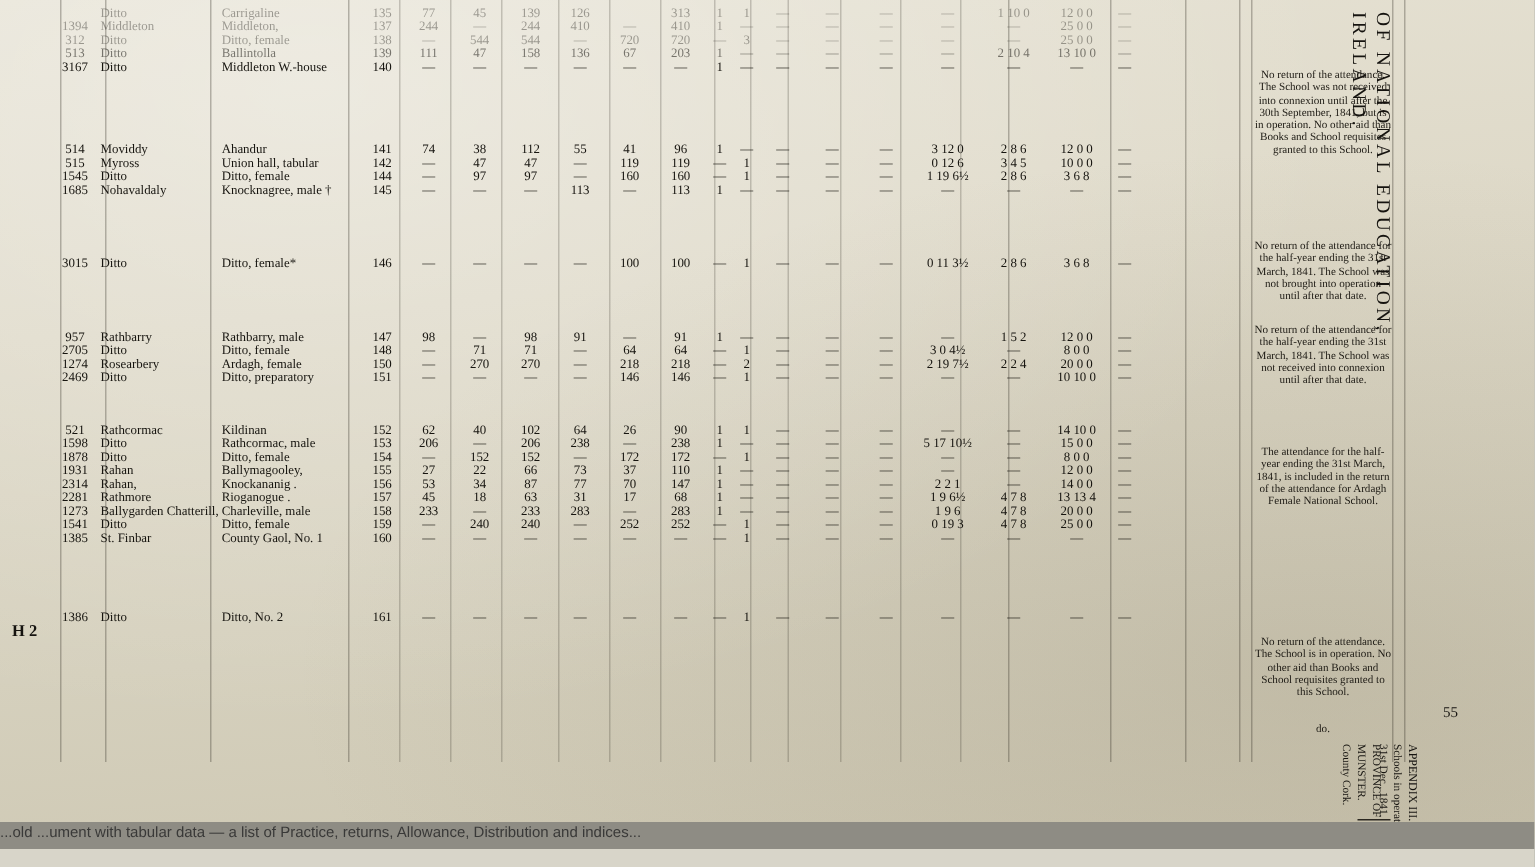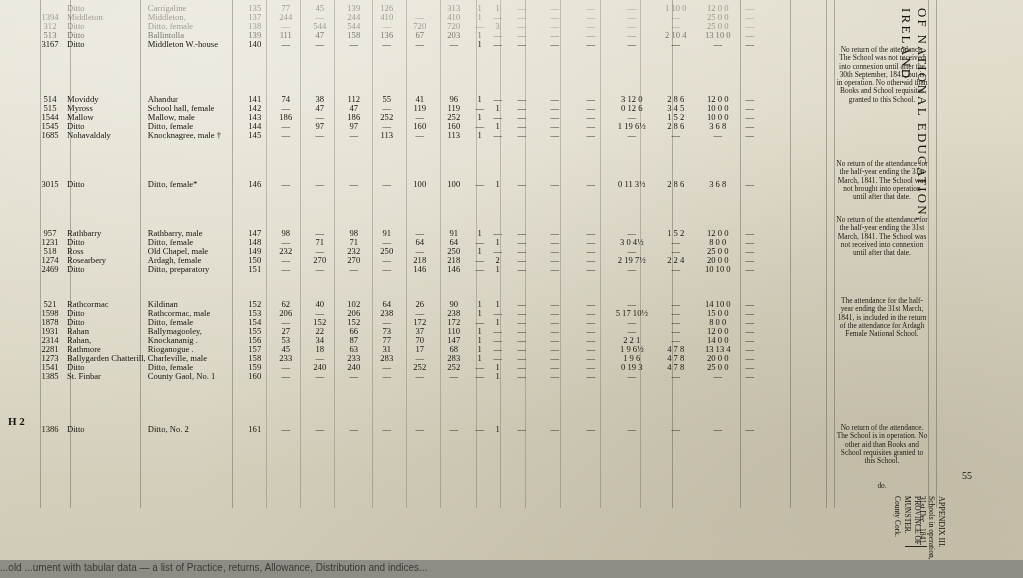--- a/index.html
+++ b/index.html
@@ -5,21 +5,21 @@
   html,body{margin:0;padding:0;background:#b9b7ae;}
   body{width:1023px;height:578px;overflow:hidden;font-family:"Liberation Serif",serif;}
   #page{position:relative;width:1023px;height:578px;background:#d8d5c9;}
   
   #paper{position:absolute;left:0;top:0;width:1023px;height:560px;
     background:
       radial-gradient(ellipse at 20% 10%, rgba(255,255,255,0.35), rgba(255,255,255,0) 60%),
       radial-gradient(ellipse at 85% 80%, rgba(120,110,85,0.18), rgba(0,0,0,0) 55%),
       linear-gradient(175deg,#e6e2d4 0%,#ded9c8 35%,#d5d0bd 70%,#cdc7b2 100%);
   }
-  #bottomstrip{position:absolute;left:0;top:560px;width:1023px;height:18px;background:#8e8c84;}
+  #bottomstrip{position:absolute;left:0;top:548px;width:1023px;height:18px;background:#8e8c84;}
   #bottomstrip .txt{position:absolute;left:0;top:2px;width:1023px;color:#2b2b2b;font-size:10px;
     font-family:"Liberation Sans",sans-serif;white-space:nowrap;opacity:.85;}
   
   #tblwrap{position:absolute;left:34px;top:4px;width:800px;height:510px;}
   table.main{border-collapse:collapse;font-size:8.5px;line-height:1.05;color:#16140f;}
   table.main td{padding:0 1px;vertical-align:middle;white-space:nowrap;}
   .c{text-align:center;}
   .l{text-align:left;}
   .num{font-size:8.6px;}
   .faint{opacity:.55;}
@@ -204,56 +204,35 @@
             <td class="c num" style="width: 34px;">—</td>
             <td class="c num" style="width: 34px;">—</td>
             <td class="c num" style="width: 44px;">3 12  0</td>
             <td class="c num" style="width: 40px;">2  8  6</td>
             <td class="c num" style="width: 40px;">12  0  0</td>
             <td class="c num" style="width: 20px;">—</td>
           </tr>
           <tr>
             <td class="c num" style="width: 30px;">515</td>
             <td class="l num" style="width: 68px;">Myross</td>
-            <td class="l num" style="width: 92px;">School hall,    female</td>
+            <td class="l num" style="width: 92px;">Union hall,    tabular</td>
             <td class="c num" style="width: 26px;">142</td>
             <td class="c num" style="width: 32px;">—</td>
             <td class="c num" style="width: 32px;">47</td>
             <td class="c num" style="width: 32px;">47</td>
             <td class="c num" style="width: 30px;">—</td>
             <td class="c num" style="width: 32px;">119</td>
             <td class="c num" style="width: 32px;">119</td>
             <td class="c num" style="width: 16px;">—</td>
             <td class="c num" style="width: 16px;">1</td>
             <td class="c num" style="width: 28px;">—</td>
             <td class="c num" style="width: 34px;">—</td>
             <td class="c num" style="width: 34px;">—</td>
             <td class="c num" style="width: 44px;">0 12  6</td>
             <td class="c num" style="width: 40px;">3  4  5</td>
-            <td class="c num" style="width: 40px;">10  0  0</td>
-            <td class="c num" style="width: 20px;">—</td>
-          </tr>
-          <tr>
-            <td class="c num" style="width: 30px;">1544</td>
-            <td class="l num" style="width: 68px;">Mallow</td>
-            <td class="l num" style="width: 92px;">Mallow,          male</td>
-            <td class="c num" style="width: 26px;">143</td>
-            <td class="c num" style="width: 32px;">186</td>
-            <td class="c num" style="width: 32px;">—</td>
-            <td class="c num" style="width: 32px;">186</td>
-            <td class="c num" style="width: 30px;">252</td>
-            <td class="c num" style="width: 32px;">—</td>
-            <td class="c num" style="width: 32px;">252</td>
-            <td class="c num" style="width: 16px;">1</td>
-            <td class="c num" style="width: 16px;">—</td>
-            <td class="c num" style="width: 28px;">—</td>
-            <td class="c num" style="width: 34px;">—</td>
-            <td class="c num" style="width: 34px;">—</td>
-            <td class="c num" style="width: 44px;">—</td>
-            <td class="c num" style="width: 40px;">1  5  2</td>
             <td class="c num" style="width: 40px;">10  0  0</td>
             <td class="c num" style="width: 20px;">—</td>
           </tr>
           <tr>
             <td class="c num" style="width: 30px;">1545</td>
             <td class="l num" style="width: 68px;">Ditto</td>
             <td class="l num" style="width: 92px;">Ditto,          female</td>
             <td class="c num" style="width: 26px;">144</td>
             <td class="c num" style="width: 32px;">—</td>
             <td class="c num" style="width: 32px;">97</td>
@@ -334,59 +313,38 @@
             <td class="c num" style="width: 16px;">—</td>
             <td class="c num" style="width: 28px;">—</td>
             <td class="c num" style="width: 34px;">—</td>
             <td class="c num" style="width: 34px;">—</td>
             <td class="c num" style="width: 44px;">—</td>
             <td class="c num" style="width: 40px;">1  5  2</td>
             <td class="c num" style="width: 40px;">12  0  0</td>
             <td class="c num" style="width: 20px;">—</td>
           </tr>
           <tr>
-            <td class="c num" style="width: 30px;">1231</td>
+            <td class="c num" style="width: 30px;">2705</td>
             <td class="l num" style="width: 68px;">Ditto</td>
             <td class="l num" style="width: 92px;">Ditto,          female</td>
             <td class="c num" style="width: 26px;">148</td>
             <td class="c num" style="width: 32px;">—</td>
             <td class="c num" style="width: 32px;">71</td>
             <td class="c num" style="width: 32px;">71</td>
             <td class="c num" style="width: 30px;">—</td>
             <td class="c num" style="width: 32px;">64</td>
             <td class="c num" style="width: 32px;">64</td>
             <td class="c num" style="width: 16px;">—</td>
             <td class="c num" style="width: 16px;">1</td>
             <td class="c num" style="width: 28px;">—</td>
             <td class="c num" style="width: 34px;">—</td>
             <td class="c num" style="width: 34px;">—</td>
             <td class="c num" style="width: 44px;">3  0  4½</td>
             <td class="c num" style="width: 40px;">—</td>
             <td class="c num" style="width: 40px;">8  0  0</td>
-            <td class="c num" style="width: 20px;">—</td>
-          </tr>
-          <tr>
-            <td class="c num" style="width: 30px;">518</td>
-            <td class="l num" style="width: 68px;">Ross</td>
-            <td class="l num" style="width: 92px;">Old Chapel,   male</td>
-            <td class="c num" style="width: 26px;">149</td>
-            <td class="c num" style="width: 32px;">232</td>
-            <td class="c num" style="width: 32px;">—</td>
-            <td class="c num" style="width: 32px;">232</td>
-            <td class="c num" style="width: 30px;">250</td>
-            <td class="c num" style="width: 32px;">—</td>
-            <td class="c num" style="width: 32px;">250</td>
-            <td class="c num" style="width: 16px;">1</td>
-            <td class="c num" style="width: 16px;">—</td>
-            <td class="c num" style="width: 28px;">—</td>
-            <td class="c num" style="width: 34px;">—</td>
-            <td class="c num" style="width: 34px;">—</td>
-            <td class="c num" style="width: 44px;">—</td>
-            <td class="c num" style="width: 40px;">—</td>
-            <td class="c num" style="width: 40px;">25  0  0</td>
             <td class="c num" style="width: 20px;">—</td>
           </tr>
           <tr>
             <td class="c num" style="width: 30px;">1274</td>
             <td class="l num" style="width: 68px;">Rosearbery</td>
             <td class="l num" style="width: 92px;">Ardagh,        female</td>
             <td class="c num" style="width: 26px;">150</td>
             <td class="c num" style="width: 32px;">—</td>
             <td class="c num" style="width: 32px;">270</td>
             <td class="c num" style="width: 32px;">270</td>

